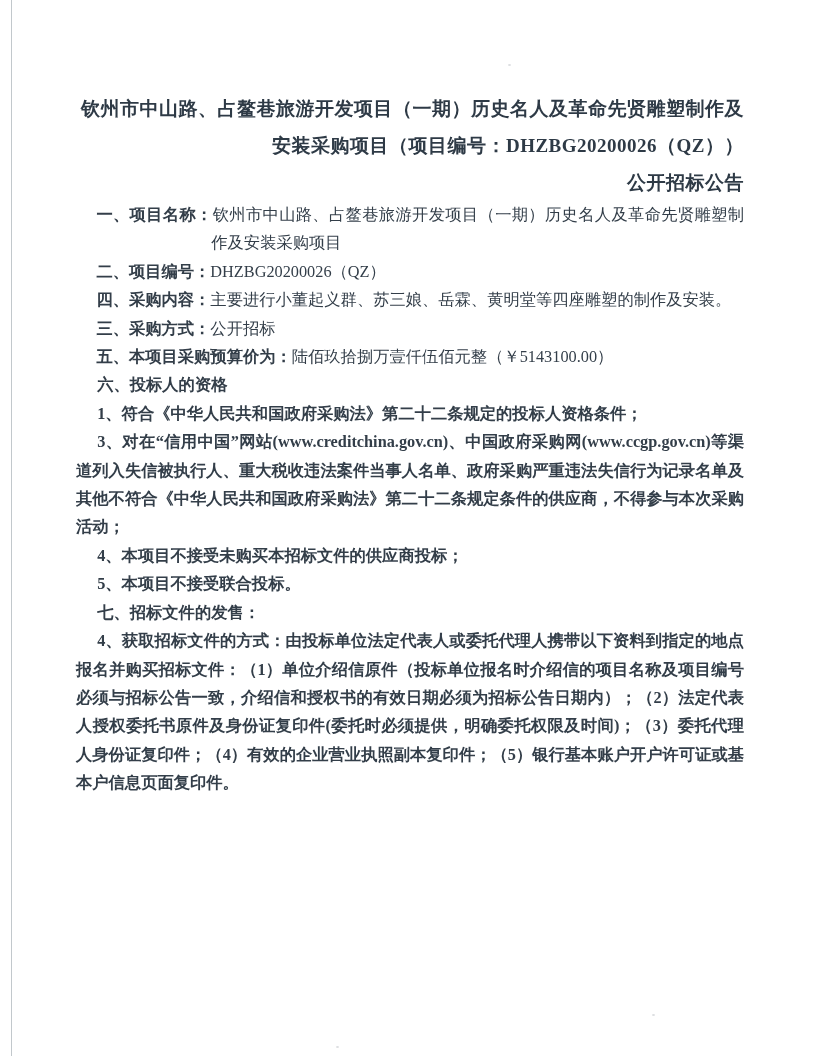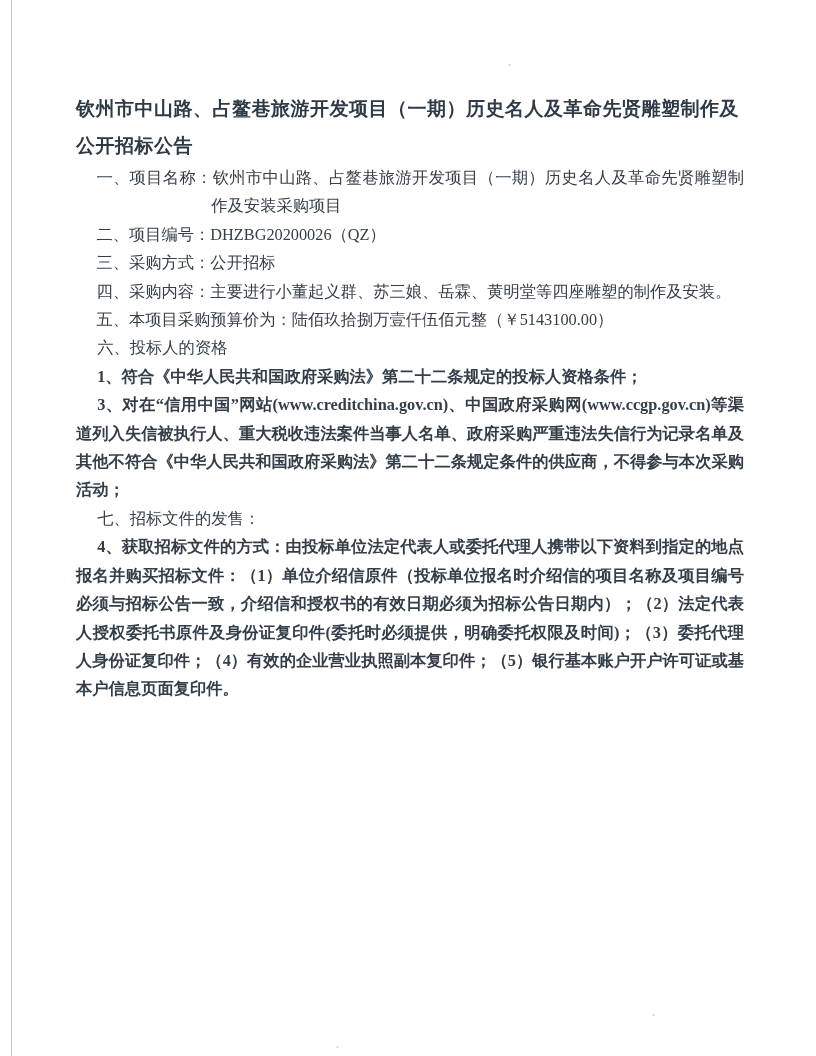--- a/index.html
+++ b/index.html
@@ -27,37 +27,37 @@
   }
   .content {
     position: absolute;
     left: 76px; top: 90px;
     width: 668px;
   }
   .title-block {
     font-size: 19px;
     font-weight: bold;
     line-height: 37px;
-    text-align: left;
+    text-align: right;
     letter-spacing: .5px;
     color: #2e3a46;
   }
   .body-block {
     font-size: 16.3px;
     line-height: 28.4px;
     text-align: justify;
   }
   .body-block p { margin: 0; }
   .p-indent { text-indent: 2em; }      
   .sub { text-indent: 1.3em; font-weight: bold; }         
   .sec {                               
     padding-left: 8.3em;
     text-indent: -7.05em;
   }
-  .b, .h { font-weight: normal; }
+  .b, .h { font-weight: bold; }
   .u {
     text-decoration: underline;
     text-underline-offset: 4px;
     text-decoration-thickness: 1px;
   }
   .em {
     font-weight: bold;
     text-decoration: underline;
     text-underline-offset: 4px;
     text-decoration-thickness: 1px;
@@ -69,39 +69,42 @@
 <div class="page">
   <div class="scan-edge"></div>
   <div class="speck" style="left:508px; top:64px;"></div>
   <div class="speck" style="left:336px; top:1046px;"></div>
   <div class="speck" style="left:652px; top:1014px;"></div>
 
   <div class="content">
 
     <div class="title-block">
       <div>钦州市中山路、占鳌巷旅游开发项目（一期）历史名人及革命先贤雕塑制作及</div>
+      <div>安装采购项目（项目编号：DHZBG20200026（QZ））</div>
       <div>公开招标公告</div>
     </div>
 
     <div class="body-block">
 
 
       <div>
           <p class="sec"><span class="b">一、项目名称：</span><span>钦州市中山路、占鳌巷旅游开发项目（一期）历史名人及革命先贤雕塑制作及安装采购项目</span></p>
           <p class="sec"><span class="b">二、项目编号：</span><span>DHZBG20200026（QZ）</span></p>
+          <p class="sec"><span class="b">四、采购内容：</span><span>主要进行小董起义群、苏三娘、岳霖、黄明堂等四座雕塑的制作及安装。</span></p>
           <p class="sec"><span class="b">三、采购方式：</span><span>公开招标</span></p>
-          <p class="sec"><span class="b">四、采购内容：</span><span>主要进行小董起义群、苏三娘、岳霖、黄明堂等四座雕塑的制作及安装。</span></p>
           <p class="sec"><span class="b">五、本项目采购预算价为：</span><span>陆佰玖拾捌万壹仟伍佰元整（￥5143100.00）</span></p>
         </div>
 
       <p class="sub h">六、投标人的资格</p>
 
       <div>
           <p class="sub">1、符合《中华人民共和国政府采购法》第二十二条规定的投标人资格条件；</p>
           <p class="sub">3、对在“信用中国”网站(www.creditchina.gov.cn)、中国政府采购网(www.ccgp.gov.cn)等渠道列入失信被执行人、重大税收违法案件当事人名单、政府采购严重违法失信行为记录名单及其他不符合《中华人民共和国政府采购法》第二十二条规定条件的供应商，不得参与本次采购活动；</p>
+          <p class="sub">4、本项目不接受未购买本招标文件的供应商投标；</p>
+          <p class="sub">5、本项目不接受联合投标。</p>
         </div>
 
       <p class="sub h">七、招标文件的发售：</p>
 
 
 
 
       <p class="sub">4、获取招标文件的方式：由投标单位法定代表人或委托代理人携带以下资料到指定的地点报名并购买招标文件：（1）单位介绍信原件（投标单位报名时介绍信的项目名称及项目编号必须与招标公告一致，介绍信和授权书的有效日期必须为招标公告日期内）；（2）法定代表人授权委托书原件及身份证复印件(委托时必须提供，明确委托权限及时间)；（3）委托代理人身份证复印件；（4）有效的企业营业执照副本复印件；（5）银行基本账户开户许可证或基本户信息页面复印件。</p>
 
     </div>

